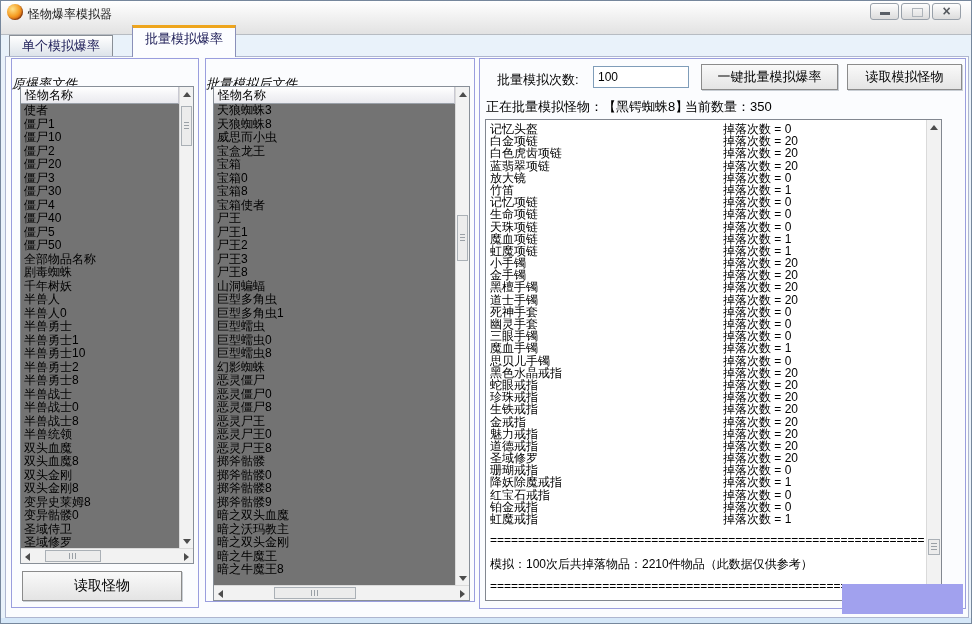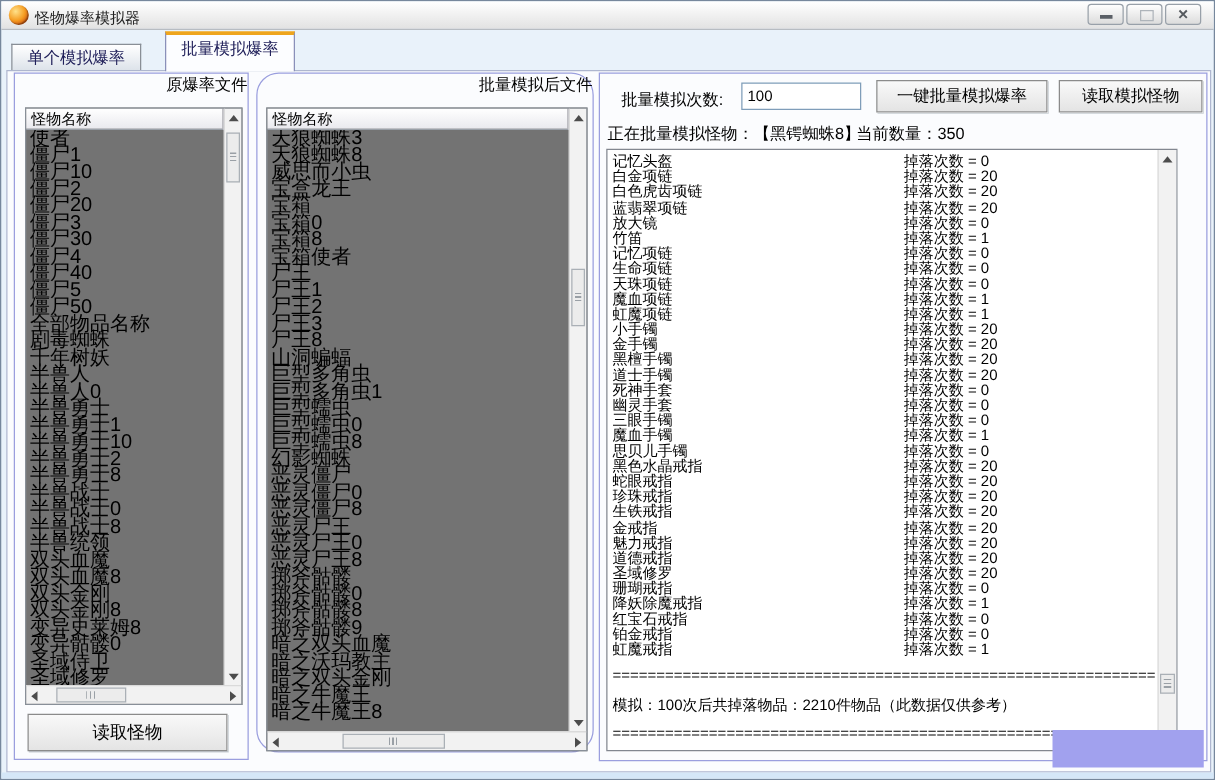--- a/index.html
+++ b/index.html
@@ -3,21 +3,21 @@
 <meta charset="utf-8">
 <style>
   * { margin:0; padding:0; box-sizing:border-box; }
   html,body { background:#cfd8e2; }
   body { font-family:"Liberation Sans","DejaVu Sans",sans-serif; }
 
   .window{position:relative;width:972px;height:624px;background:#e9f2fa;
     border:1px solid #76879c;overflow:hidden;}
 
   
-  .titlebar{position:absolute;left:0;top:0;right:0;height:23px;
+  .titlebar{position:absolute;left:0;top:0;right:0;height:34px;
     background:linear-gradient(#ffffff,#efefef 55%,#e2e2e2);
     border-bottom:1px solid #b7bcc2;text-align:center;}
   .app-icon{position:absolute;left:6px;top:3px;width:16px;height:16px;border-radius:50%;
     background:radial-gradient(circle at 35% 32%,#ffe28a,#f59d23 48%,#c7450c 85%,#7e2605);
     box-shadow:inset -1px -1px 1px rgba(0,0,0,.35);}
   .title-text{position:absolute;left:27px;top:5px;font-size:12px;color:#222;}
   .cap-btn{position:absolute;top:2px;width:29px;height:17px;border:1px solid #98a0a9;
     border-radius:3px;background:linear-gradient(#fefefe,#dcdcdc);}
   .cap-min{right:72px;} .cap-max{right:41px;} .cap-close{right:10px;}
   .cap-min::after{content:"";position:absolute;left:9px;bottom:4px;width:10px;height:3px;background:#5a5f66;}
@@ -29,29 +29,29 @@
   .tabstrip{position:absolute;left:8px;top:31px;height:24px;display:flex;align-items:flex-end;z-index:5;}
   .tab{height:21px;line-height:20px;padding:0 12px;font-size:13px;color:#20205a;
     background:linear-gradient(#ffffff,#dde3ea);border:1px solid #898f96;border-bottom:none;margin-right:1px;}
   .tab.active{height:32px;line-height:21px;background:#fcfdff;border:1px solid #8a90b9;border-bottom:none;
     border-top:3px solid #eea51d;margin-bottom:-1px;margin-left:18px;}
 
   .tabpage{position:absolute;left:4px;top:55px;width:964px;height:562px;
     background:#fbfcfe;border:1px solid #aeb6cf;}
 
   .group{position:absolute;border:1px solid #9a9ede;}
-  .panel-title{text-align:right;margin-top:0;font-size:13px;color:#000;}
+  .panel-title{text-align:left;margin-top:16px;font-size:13px;color:#000;font-style:italic;}
 
   
   .lb{position:absolute;background:#737373;border:1px solid #888f98;}
   .lb-header{position:absolute;left:0;top:0;right:14px;height:17px;line-height:16px;
     background:linear-gradient(#ffffff,#e9e9ee);border-bottom:1px solid #9aa0a8;
     border-right:1px solid #c9c9d2;font-size:12px;padding-left:4px;color:#000;}
   .lb-rows{position:absolute;left:0;top:17px;right:14px;bottom:15px;overflow:hidden;
-    font-size:16px;padding-left:3px;}
+    font-size:12px;padding-left:3px;}
   .lrow{height:13.5px;line-height:13.5px;white-space:nowrap;color:#000;}
 
   .vscroll{position:absolute;top:0;right:0;width:14px;bottom:15px;background:#f2f2f2;border-left:1px solid #dadada;}
   .vscroll.full{bottom:0;}
   .sbtn{position:absolute;left:0;right:0;height:14px;}
   .sbtn.up{top:0;} .sbtn.down{bottom:0;}
   .tri-up{width:0;height:0;margin:5px auto 0;border-left:4px solid transparent;
     border-right:4px solid transparent;border-bottom:5px solid #4c4c4c;}
   .tri-down{width:0;height:0;margin:5px auto 0;border-left:4px solid transparent;
     border-right:4px solid transparent;border-top:5px solid #4c4c4c;}
@@ -168,21 +168,21 @@
           <div class="hthumb" style="left:24px;width:56px;"></div>
           <div class="hbtn right">
               <div class="tri-right"></div>
             </div>
         </div>
       </div>
 
       <button class="btn" style="left:10px;top:512px;width:160px;height:30px;font-size:14px;">读取怪物</button>
     </div>
 
-    <div class="group" style="left:199px;top:1px;width:270px;height:544px;border-radius:18px;">
+    <div class="group" style="left:199px;top:1px;width:270px;height:544px;">
       <div class="panel-title">批量模拟后文件</div>
 
       <div class="lb" style="left:7px;top:27px;width:257px;height:515px;">
         <div class="lb-header">怪物名称</div>
         <div class="lb-rows" id="mid-rows">
             <div class="lrow">天狼蜘蛛3</div>
             <div class="lrow">天狼蜘蛛8</div>
             <div class="lrow">威思而小虫</div>
             <div class="lrow">宝盒龙王</div>
             <div class="lrow">宝箱</div>

